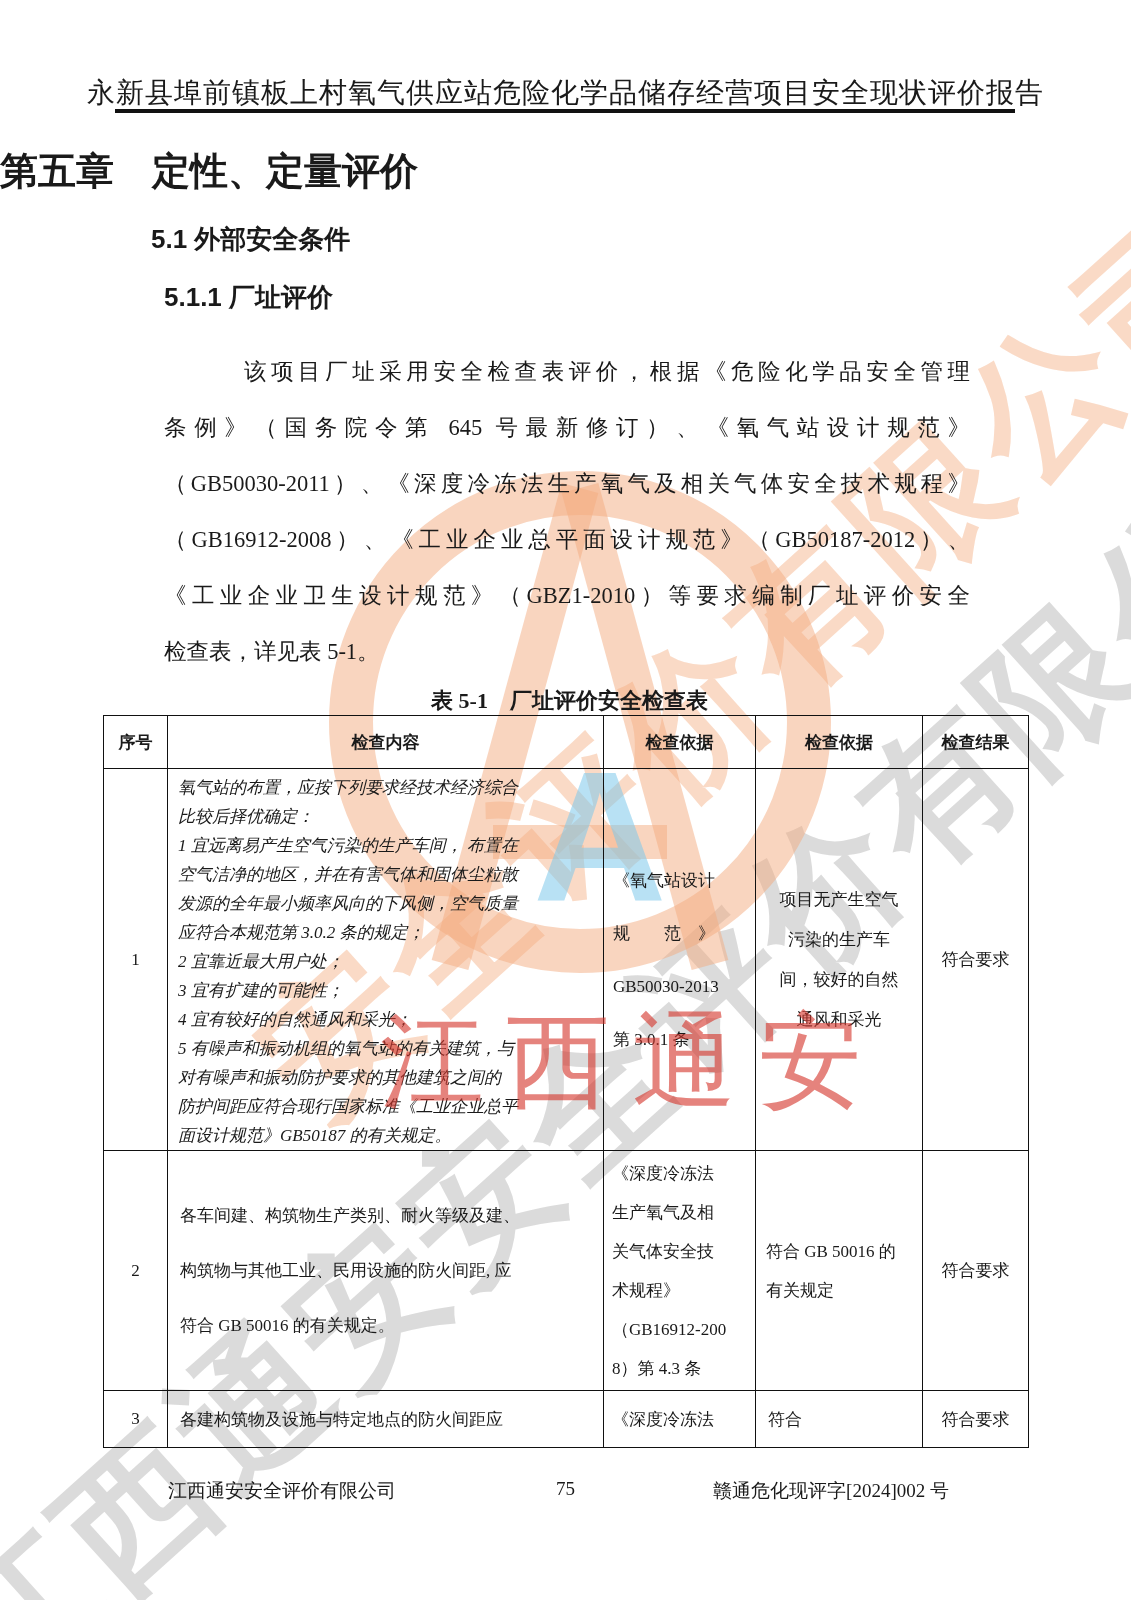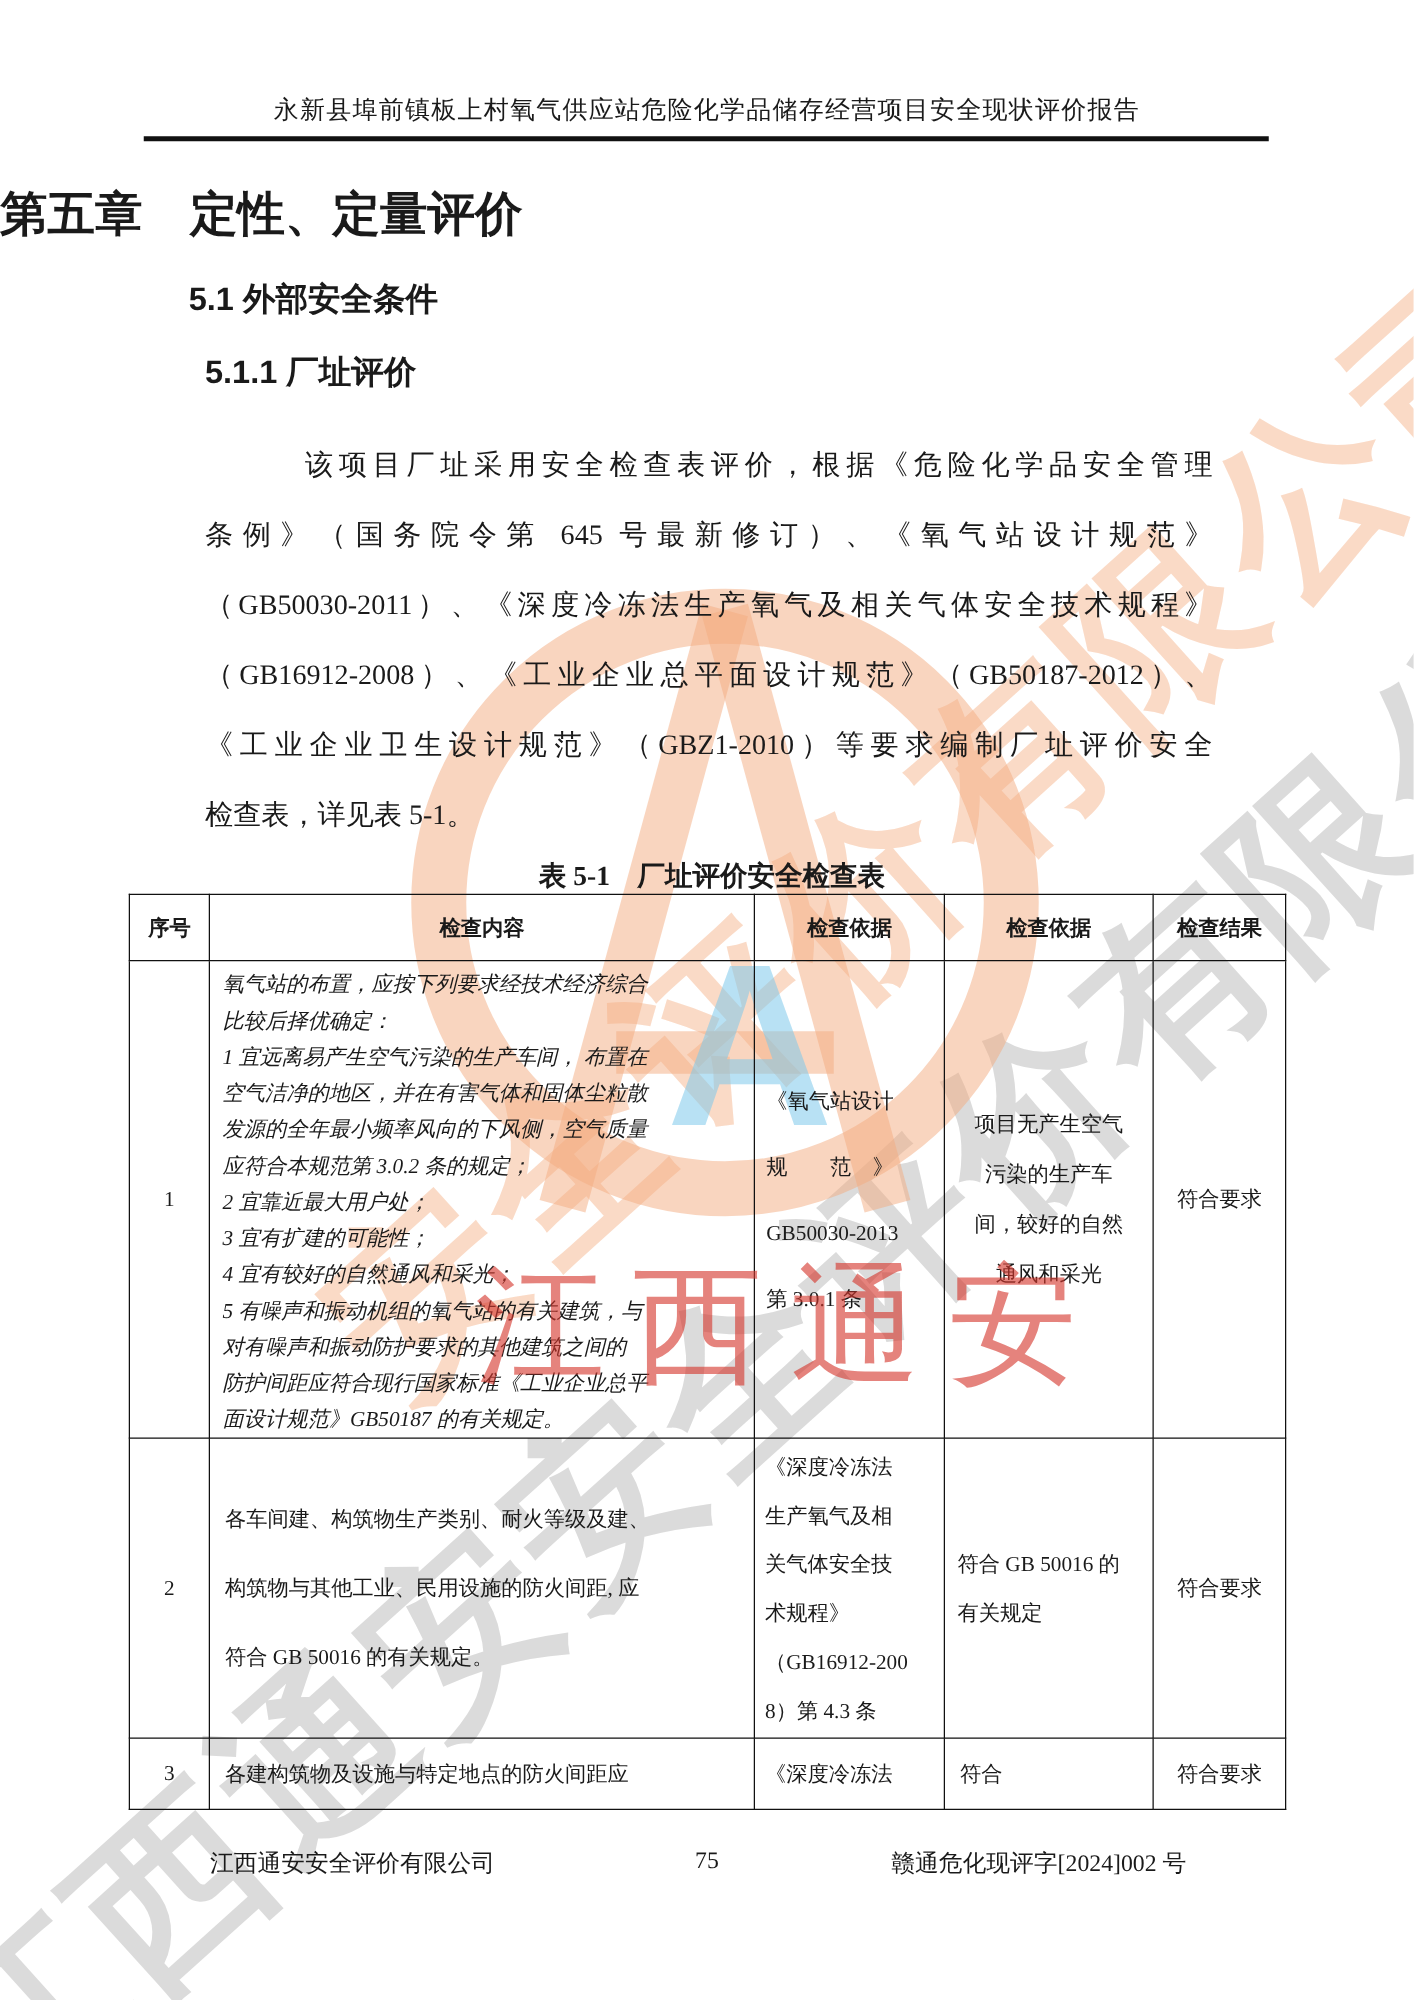--- a/index.html
+++ b/index.html
@@ -28,21 +28,21 @@
   }
   .wm-red {
     left:380px; top:1002px; font-size:104px; line-height:120px; letter-spacing:22px;
     color:rgba(213,55,45,0.62); z-index:3; white-space:nowrap;
     font-family:"Liberation Serif","DejaVu Serif",serif;
   }
   
   .content { position:absolute; inset:0; z-index:1; }
   .running-head {
     position:absolute; top:74px; left:0; width:100%;
-    text-align:center; font-size:20px; letter-spacing:1px;
+    text-align:center; font-size:28px; letter-spacing:1px;
   }
   .head-rule { position:absolute; top:109px; left:115px; width:900px; height:4px; background:#111; }
   .chapter-title {
     position:absolute; top:146px; left:0; width:100%; text-align:left;
     font-size:38px; font-weight:bold; font-family:"Liberation Sans","DejaVu Sans",sans-serif;
   }
   .sec1 { position:absolute; top:222px; left:151px; font-size:26px; font-weight:bold;
           font-family:"Liberation Sans","DejaVu Sans",sans-serif; }
   .sec2 { position:absolute; top:280px; left:164px; font-size:26px; font-weight:bold;
           font-family:"Liberation Sans","DejaVu Sans",sans-serif; }

